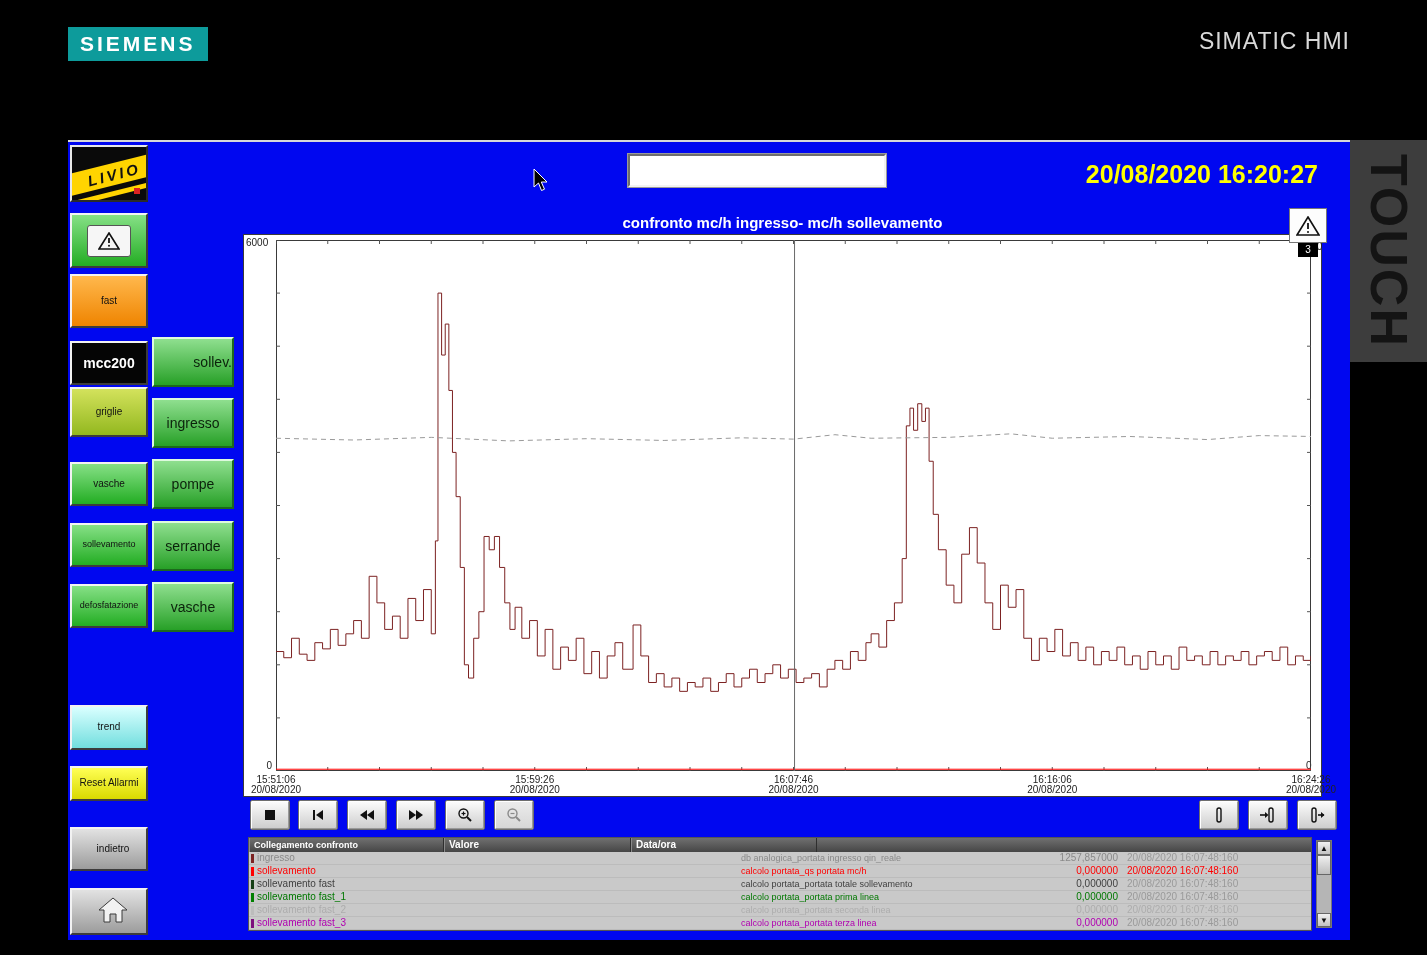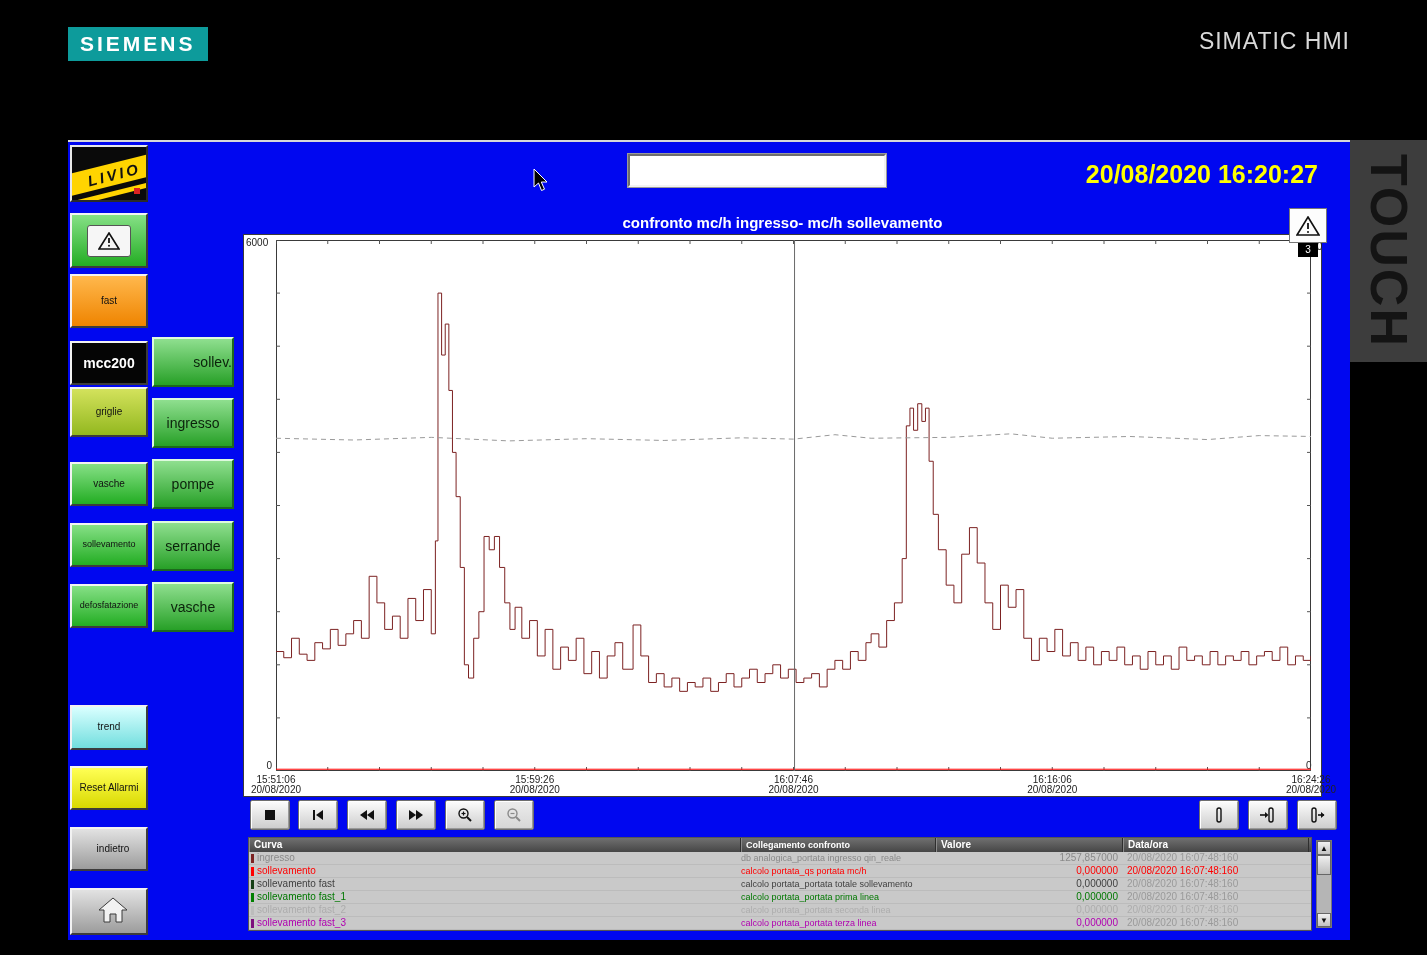--- a/index.html
+++ b/index.html
@@ -153,21 +153,21 @@
     </div>
 
     <div class="sb green" style="top:442px;height:44px;">
       <span class="lbl small">defosfatazione</span>
     </div>
 
     <div class="sb cyan" style="top:563px;height:45px;">
       <span class="lbl">trend</span>
     </div>
 
-    <div class="sb yellow" style="top:624px;height:44px;">
+    <div class="sb yellow" style="top:624px;height:35px;">
       <span class="lbl">Reset Allarmi</span>
     </div>
 
     <div class="sb gray" style="top:685px;height:44px;">
       <span class="lbl">indietro</span>
     </div>
 
     <div class="sb gray" style="top:746px;height:47px;">
       <span>
         <svg width="34" height="28" viewBox="0 0 34 28">
@@ -361,21 +361,20 @@
     <div class="tbtn" style="left:1229px;top:658px;">
       <svg width="18" height="18" viewBox="0 0 18 18">
         <rect x="4" y="2" width="4" height="14" rx="2" fill="none" stroke="#111" stroke-width="1.4"></rect>
         <line x1="10" y1="9" x2="16" y2="9" stroke="#111" stroke-width="1.6"></line>
         <path d="M13,6 L16.5,9 L13,12 Z" fill="#111"></path>
       </svg>
     </div>
 
     <div class="trend-table">
       <div class="thead">
-        <div class="th c0">Curva</div>
         <div class="th c1">Collegamento confronto</div>
         <div class="th c2" style="text-align:left;">Valore</div>
         <div class="th c3">Data/ora</div>
       </div>
       <div id="table-rows">
           <div class="trow">
             <div class="c c0" style="color: rgb(138, 138, 138);"><span class="curvebar" style="background: rgb(124, 34, 34);"></span>ingresso</div>
             <div class="c c1" style="color: rgb(138, 138, 138);">db analogica_portata ingresso qin_reale</div>
             <div class="c c2" style="color: rgb(138, 138, 138);">1257,857000</div>
             <div class="c c3" style="color: rgb(154, 154, 154);">20/08/2020 16:07:48:160</div>

